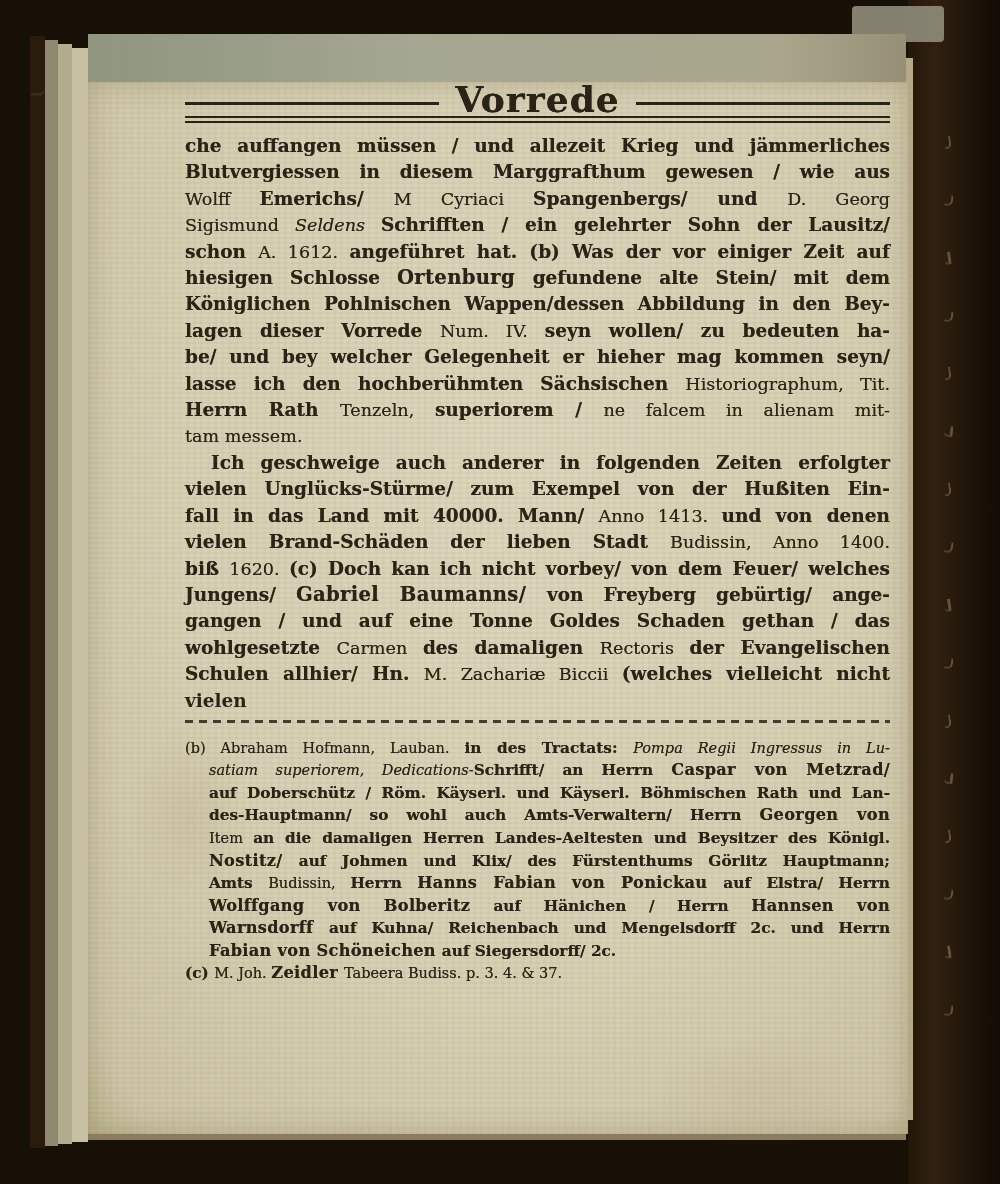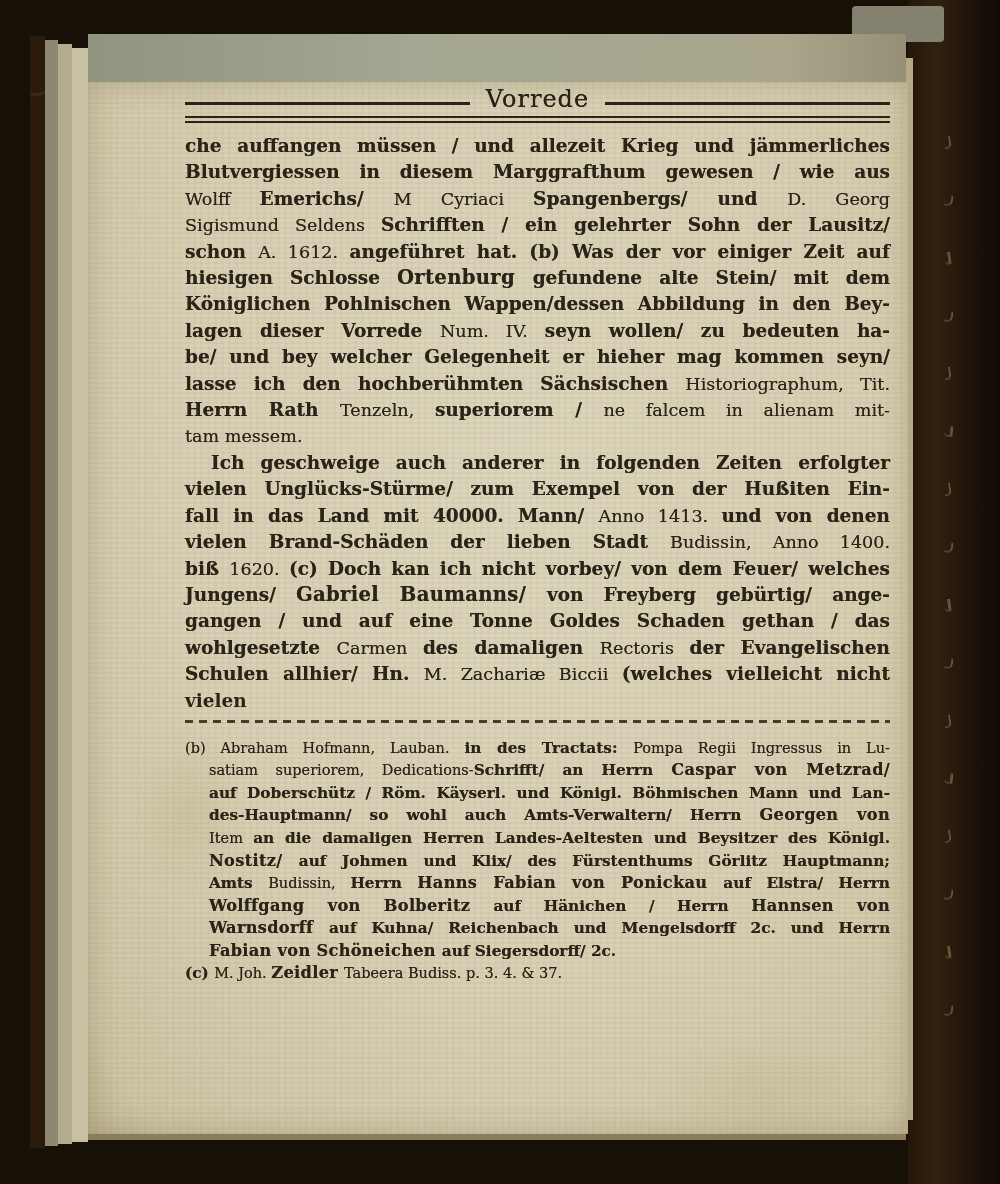--- a/index.html
+++ b/index.html
@@ -34,31 +34,31 @@
                repeating-linear-gradient(90deg,rgba(120,100,60,.04) 0 3px,transparent 3px 7px)}
   .stain1{left:40px;top:640px;width:120px;height:180px;border-radius:50%;
     background:radial-gradient(ellipse,rgba(140,115,60,.10),transparent 70%)}
   .stain2{left:560px;top:950px;width:220px;height:120px;border-radius:50%;
     background:radial-gradient(ellipse,rgba(140,115,60,.08),transparent 70%)}
 
   
   .content{position:absolute;left:97px;top:0;width:705px;color:var(--ink,#2b2317)}
   .header-row{display:flex;align-items:center;margin-top:2px}
   .h-rule{flex:1;height:3px;background:var(--ink,#2b2317);margin-top:9px}
-  .title{font-size:24px;line-height:30px;font-weight:400;letter-spacing:1px;padding:0 16px;
+  .title{font-size:36px;line-height:30px;font-weight:700;letter-spacing:1px;padding:0 16px;
     text-shadow:0 0 .5px var(--ink,#2b2317)}
   .rule-double{height:7px;border-top:2.5px solid var(--ink,#2b2317);border-bottom:2px solid var(--ink,#2b2317);margin-top:2px}
 
   .body-block{margin-top:10px;font-size:18.5px;line-height:26.4px}
   .tline{text-align:justify;text-align-last:justify;text-shadow:0 0 .4px rgba(43,35,23,.7)}
   .nojust{text-align-last:left}
   .ind{text-indent:26px}
   .g-fr{font-weight:700}
   .g-an{font-weight:400;font-size:.95em}
-  .g-it{font-weight:400;font-size:.95em}
+  .g-it{font-weight:400;font-style:italic;font-size:.95em}
   .g-em{font-weight:700;font-size:1.06em;letter-spacing:.3px}
 
   .catchword{text-align:left;font-weight:700;font-size:18.5px;margin-top:2px}
   .fn-sep{height:3px;margin-top:9px;opacity:.85;
     background:repeating-linear-gradient(90deg,var(--ink,#2b2317) 0 8px,transparent 8px 14px)}
   .footnotes{margin-top:14px;font-size:15.3px;line-height:22.6px}
   .footnotes .ind{text-indent:24px}
   .fn-c{margin-top:0}
 
   
@@ -146,21 +146,21 @@
           <div class="tline"><span class="g-fr">Schulen allhier/ Hn. </span><span class="g-an">M. Zachariæ Biccii </span><span class="g-fr">(welches vielleicht nicht</span></div>
         </div>
 
       <div class="catchword">vielen</div>
 
       <div class="fn-sep"></div>
 
       <div class="footnotes">
           <div class="tline"><span class="g-an">(b) Abraham Hofmann, Lauban. </span><span class="g-fr">in des Tractats: </span><span class="g-it">Pompa Regii Ingressus in Lu-</span></div>
           <div class="tline ind"><span class="g-it">satiam superiorem, Dedications-</span><span class="g-fr">Schrifft/ an Herrn </span><span class="g-em">Caspar von Metzrad/</span></div>
-          <div class="tline ind"><span class="g-fr">auf Doberschütz / Röm. Käyserl. und Königl. Böhmischen Mann und Lan-</span></div>
+          <div class="tline ind"><span class="g-fr">auf Doberschütz / Röm. Käyserl. und Käyserl. Böhmischen Rath und Lan-</span></div>
           <div class="tline ind"><span class="g-fr">des-Hauptmann/ so wohl auch Amts-Verwaltern/ Herrn </span><span class="g-em">Georgen von</span></div>
           <div class="tline ind"><span class="g-an">Item </span><span class="g-fr">an die damaligen Herren Landes-Aeltesten und Beysitzer des Königl.</span></div>
           <div class="tline ind"><span class="g-em">Nostitz/ </span><span class="g-fr">auf Johmen und Klix/ des Fürstenthums Görlitz Hauptmann;</span></div>
           <div class="tline ind"><span class="g-fr">Amts </span><span class="g-an">Budissin, </span><span class="g-fr">Herrn </span><span class="g-em">Hanns Fabian von Ponickau </span><span class="g-fr">auf Elstra/ Herrn</span></div>
           <div class="tline ind"><span class="g-em">Wolffgang von Bolberitz </span><span class="g-fr">auf Hänichen / Herrn </span><span class="g-em">Hannsen von</span></div>
           <div class="tline ind"><span class="g-em">Warnsdorff </span><span class="g-fr">auf Kuhna/ Reichenbach und Mengelsdorff 2c. und Herrn</span></div>
           <div class="tline nojust ind"><span class="g-em">Fabian von Schöneichen </span><span class="g-fr">auf Siegersdorff/ 2c.</span></div>
         </div>
       <div class="footnotes fn-c">
           <div class="tline nojust"><span class="g-fr">(c) </span><span class="g-an">M. Joh. </span><span class="g-em">Zeidler </span><span class="g-an">Tabeera Budiss. p. 3. 4. &amp; 37.</span></div>

